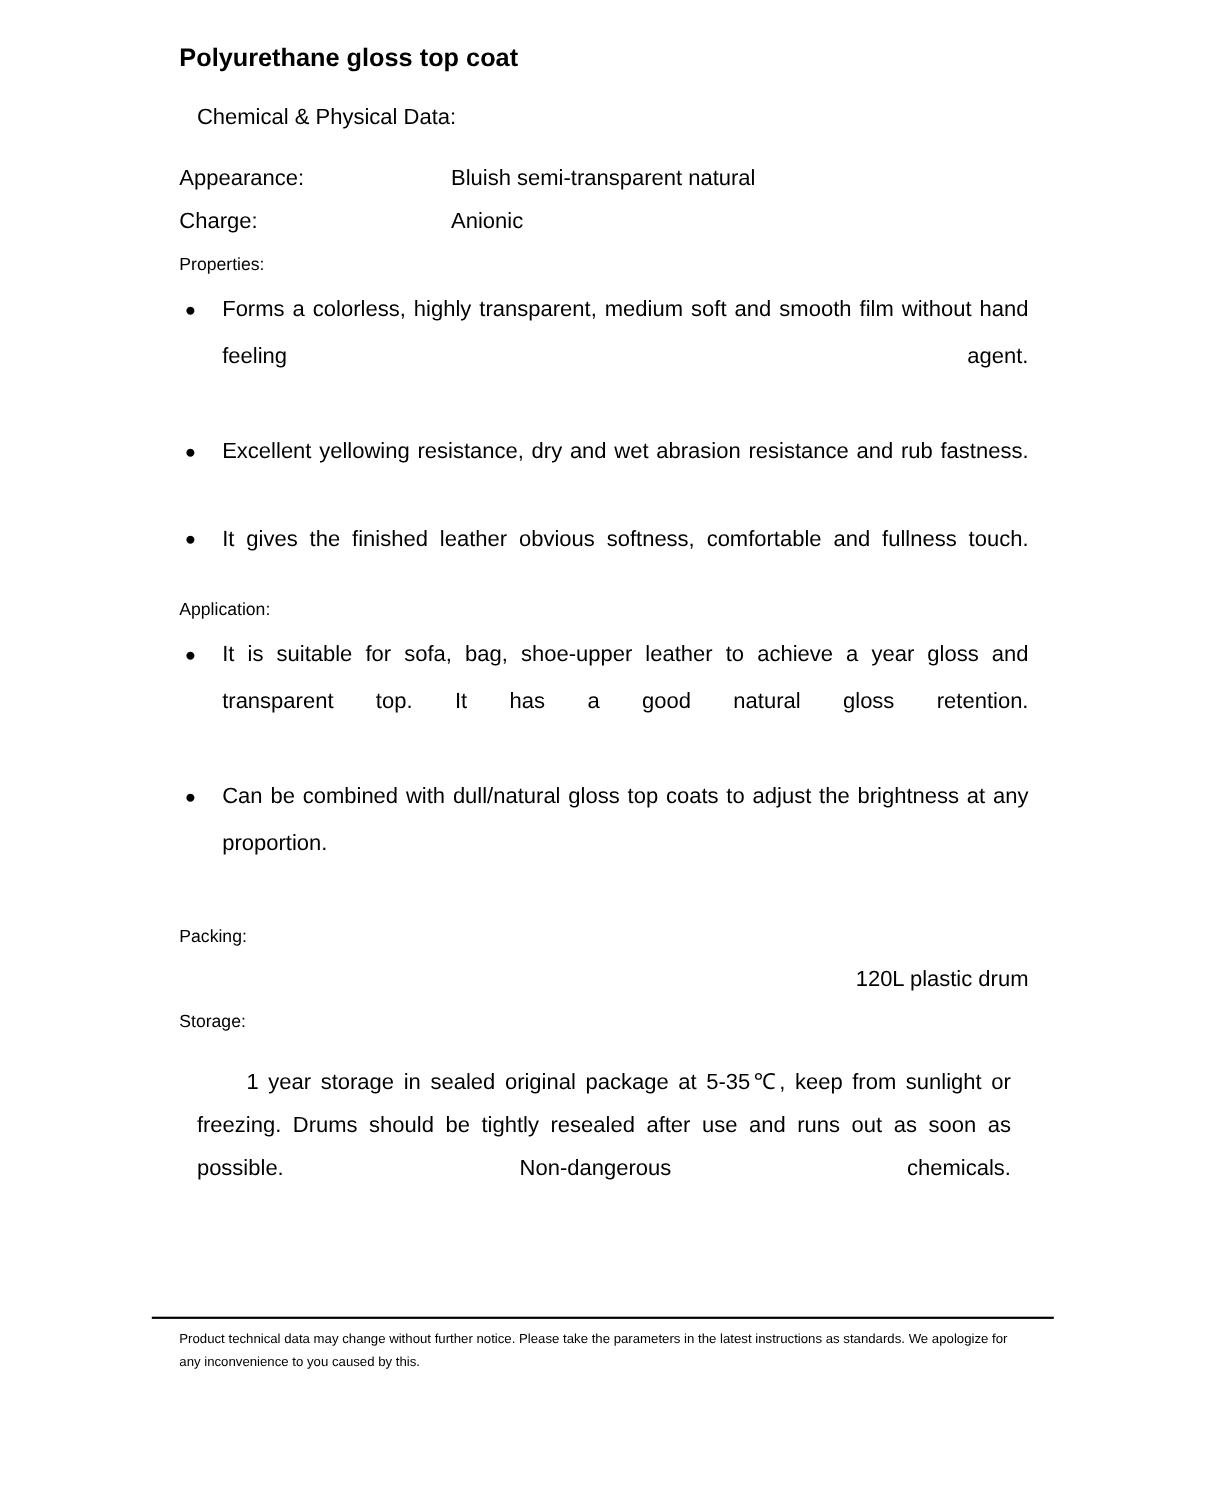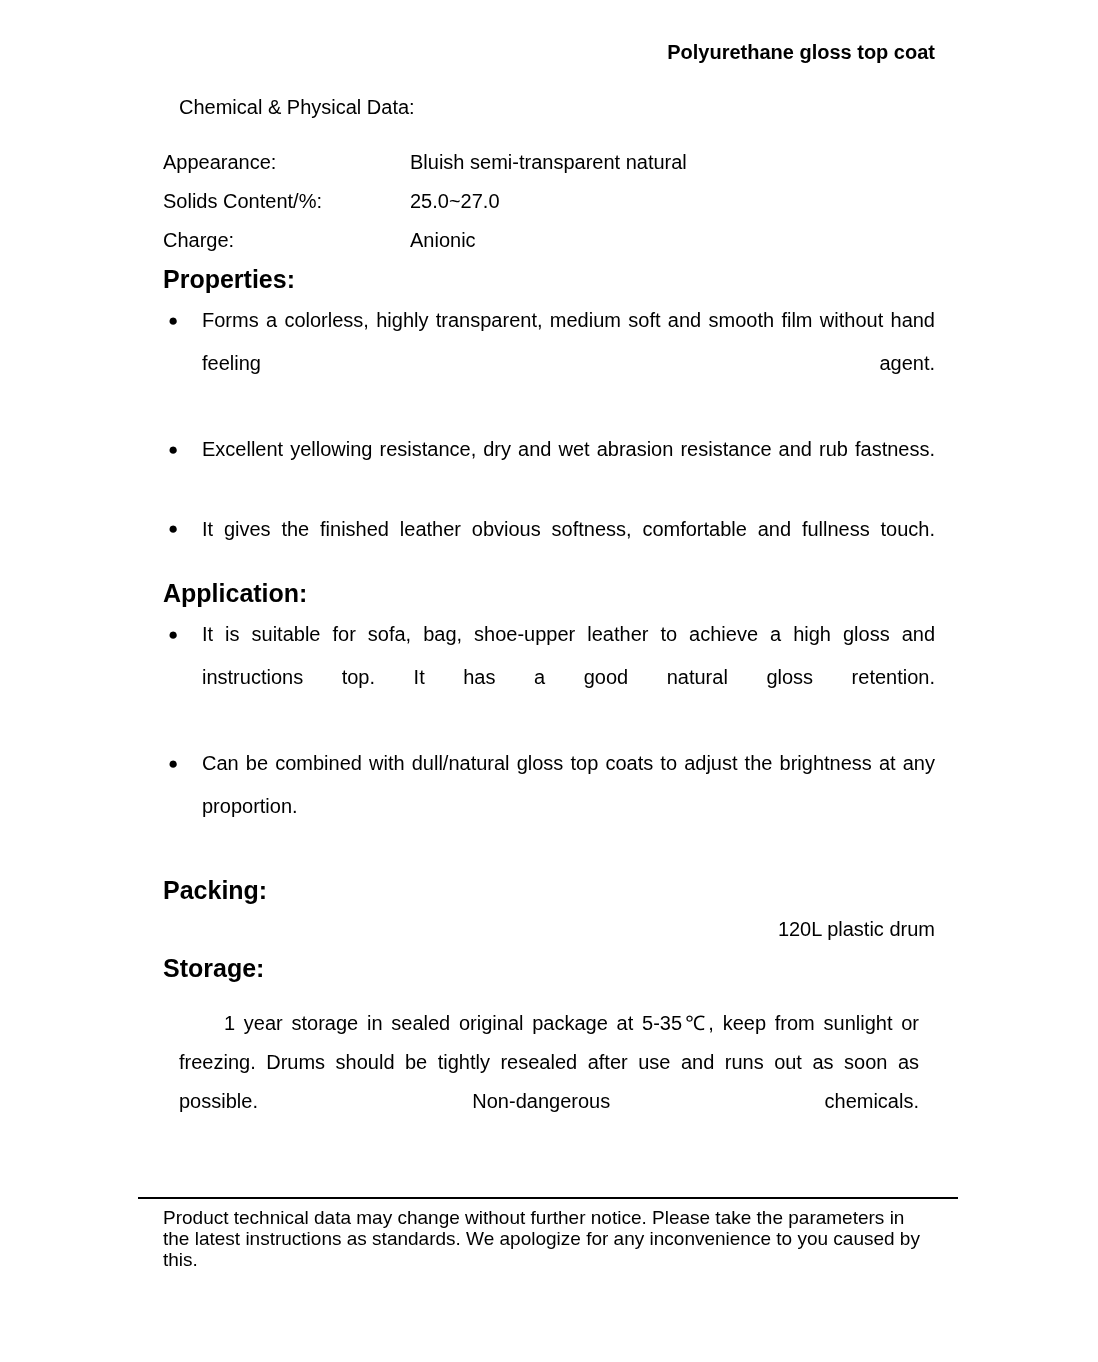--- a/index.html
+++ b/index.html
@@ -27,31 +27,30 @@
 
   .content {
     position: absolute;
     left: 163px;
     top: 33px;
     width: 772px;   
   }
 
   
   .doc-title {
-    font-size: 20px;
+    font-size: 23px;
     font-weight: bold;
     line-height: 39px;
     margin: 0;
     white-space: nowrap;
-    text-align: right;
   }
 
   .section-heading {
-    font-size: 25px;
-    font-weight: bold;
+    font-size: 16px;
+    font-weight: normal;
     line-height: 39px;
     margin: 0;
     white-space: nowrap;
   }
 
   .plain-line {
     font-size: 20px;
     line-height: 39px;
     margin: 16px;
     white-space: nowrap;
@@ -157,21 +156,21 @@
     border-top: 2px solid #000000;
     margin: 0;
     padding: 0;
   }
   .footer-text {
     margin: 0;
     padding-left: 25px;
     padding-top: 8px;
     width: 772px;
     box-sizing: content-box;
-    font-size: 19px;
+    font-size: 12px;
     line-height: 21px;
     text-align: left;
   }
 </style>
 </head>
 <body>
 
 <div class="page">
 
   <div class="content">
@@ -180,24 +179,20 @@
 
     <p class="plain-line">Chemical &amp; Physical Data:</p>
 
     <table class="spec-table">
       <tbody>
         <tr>
           <td class="spec-label">Appearance:</td>
           <td class="spec-value">Bluish semi-transparent natural</td>
         </tr>
         <tr>
-          <td class="spec-label">Solids Content/%:</td>
-          <td class="spec-value">25.0~27.0</td>
-        </tr>
-        <tr>
           <td class="spec-label">Charge:</td>
           <td class="spec-value">Anionic</td>
         </tr>
       </tbody>
     </table>
 
     <p class="section-heading">Properties:</p>
 
     <ul class="bullet-list">
       <li class="bullet-item">
@@ -212,21 +207,21 @@
         <span class="bullet-dot">●</span>
         <span class="bullet-text">It gives the finished leather obvious softness, comfortable and fullness touch.</span>
       </li>
     </ul>
 
     <p class="section-heading">Application:</p>
 
     <ul class="bullet-list">
       <li class="bullet-item">
         <span class="bullet-dot">●</span>
-        <span class="bullet-text">It is suitable for sofa, bag, shoe-upper leather to achieve a high gloss and instructions top. It has a good natural gloss retention.</span>
+        <span class="bullet-text">It is suitable for sofa, bag, shoe-upper leather to achieve a year gloss and transparent top. It has a good natural gloss retention.</span>
       </li>
       <li class="bullet-item">
         <span class="bullet-dot">●</span>
         <span class="bullet-text">Can be combined with dull/natural gloss top coats to adjust the brightness at any proportion.</span>
       </li>
     </ul>
 
     <p class="section-heading">Packing:</p>
 
     <p class="indent-line">120L plastic drum</p>

